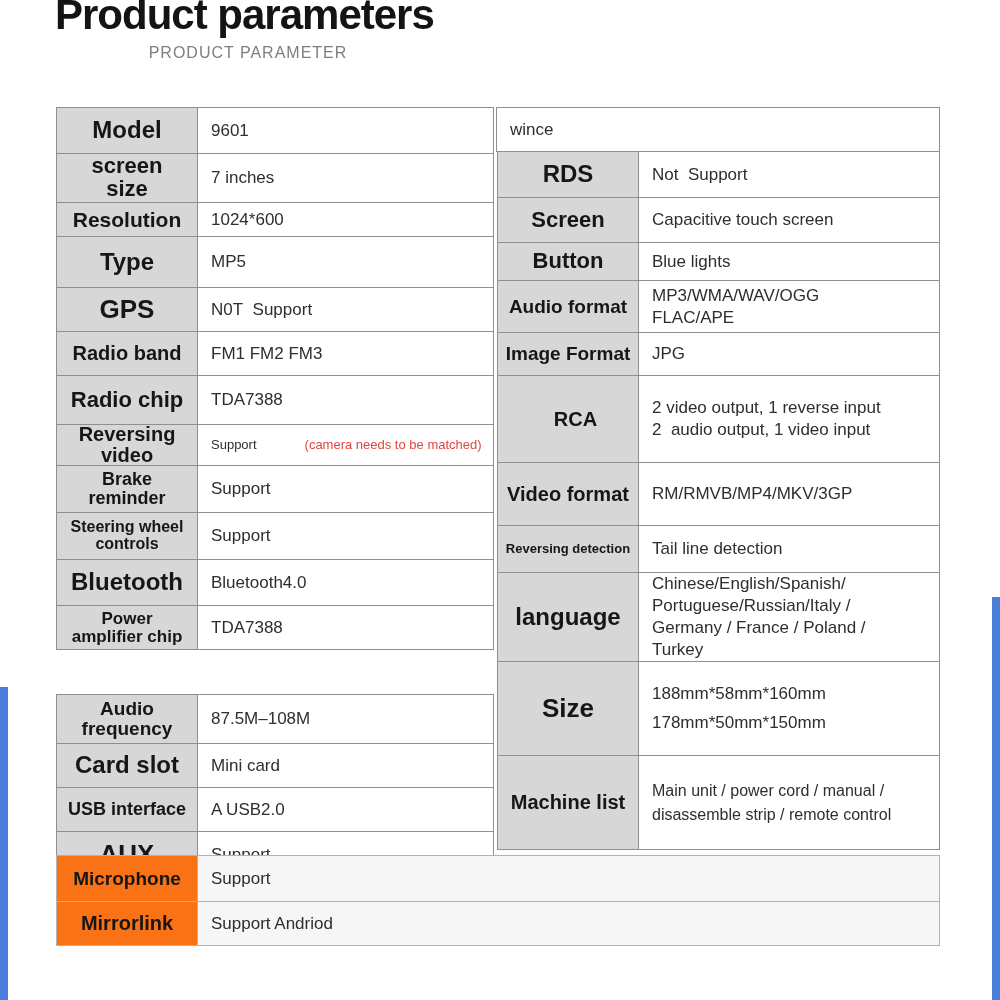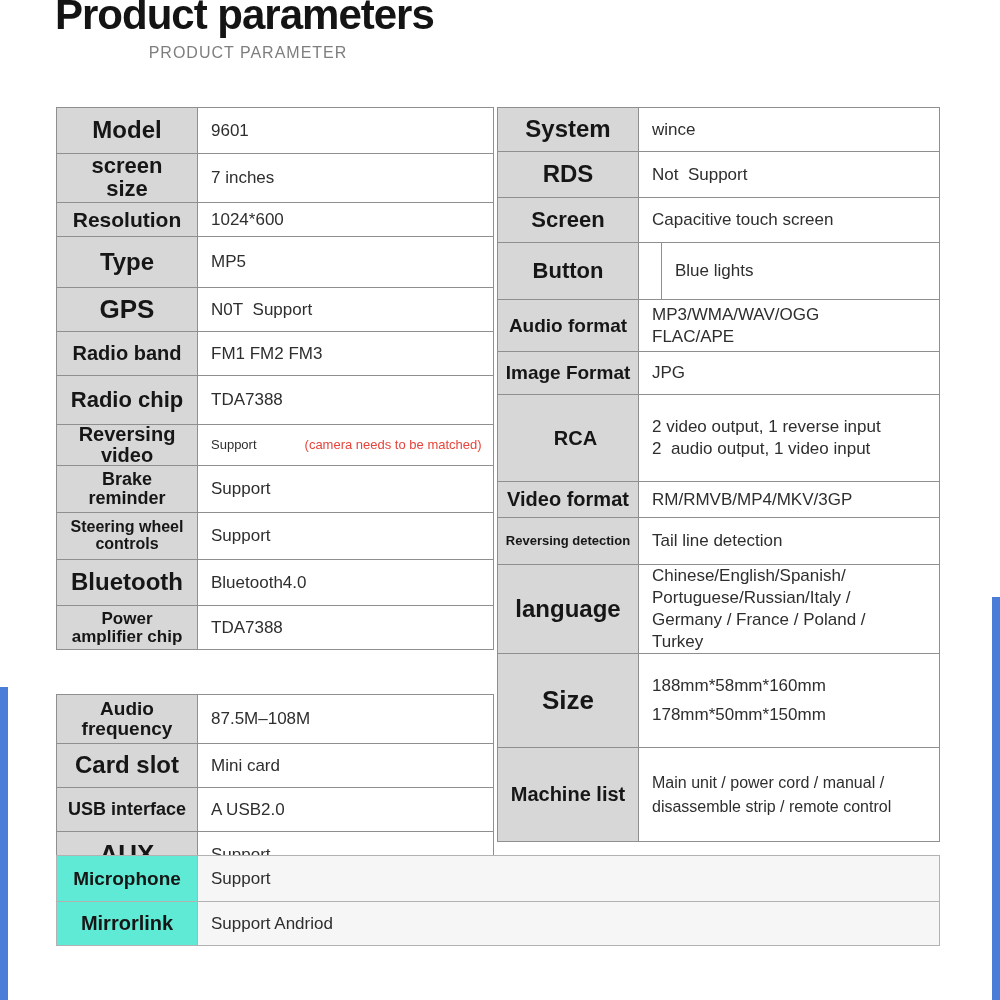--- a/index.html
+++ b/index.html
@@ -16,21 +16,21 @@
   #right-table{position:absolute;left:441px;top:0;width:443px;}
   #bottom-rows{position:absolute;left:0;top:748px;width:884px;}
 
   .row{display:flex;margin-top:-1px;}
   .cell{border:1px solid #8f8f8f;box-sizing:border-box;display:flex;align-items:center;}
   .cell.label{flex:0 0 142px;background:#d7d7d7;justify-content:center;text-align:center;
               font-weight:700;color:#161616;line-height:1.04;white-space:pre-line;padding:0 2px;}
   .cell.value{flex:1;margin-left:-1px;padding-left:13px;padding-right:4px;background:#ffffff;
               color:#2e2e2e;font-size:17px;line-height:1.25;white-space:pre-line;}
   .full-rows .cell{border-color:#b2b2b2;}
-  .full-rows .cell.label{background:#5eead4;}
+  .full-rows .cell.label{background:#f97316;}
   .full-rows .cell.value{background:#f6f6f6;}
 
   .note{font-size:13px;}
 
   .edge-bar{position:absolute;width:8px;}
   .edge-bar.left{left:0;top:687px;height:313px;}
   .edge-bar.right{left:992px;top:597px;height:403px;}
 </style>
 </head>
 <body>
@@ -107,50 +107,49 @@
           <div class="cell label" style="font-size: 18px;">USB interface</div>
           <div class="cell value">A USB2.0</div>
         </div>
         <div class="row" style="height: 48px;">
           <div class="cell label" style="font-size: 26px;">AUX</div>
           <div class="cell value">Support</div>
         </div>
       </div>
     <div id="right-table">
         <div class="row" style="height: 45px;">
-          <div class="cell label" style="font-size: 24px;">System</div>
           <div class="cell value">wince</div>
         </div>
         <div class="row" style="height: 47px;">
           <div class="cell label" style="font-size: 24px;">RDS</div>
           <div class="cell value">Not&nbsp; Support</div>
         </div>
         <div class="row" style="height: 46px;">
           <div class="cell label" style="font-size: 22px;">Screen</div>
           <div class="cell value">Capacitive touch screen</div>
         </div>
-        <div class="row" style="height: 58px; gap: 23px;">
+        <div class="row" style="height: 39px;">
           <div class="cell label" style="font-size: 22px;">Button</div>
           <div class="cell value">Blue lights</div>
         </div>
         <div class="row" style="height: 53px;">
           <div class="cell label" style="font-size: 19px;">Audio format</div>
           <div class="cell value">MP3/WMA/WAV/OGG
 FLAC/APE</div>
         </div>
         <div class="row" style="height: 44px;">
           <div class="cell label" style="font-size: 19px;">Image Format</div>
           <div class="cell value">JPG</div>
         </div>
         <div class="row" style="height: 88px;">
           <div class="cell label" style="font-size: 20px; padding-left: 17px;">RCA</div>
           <div class="cell value" style="line-height: 1.3;">2 video output, 1 reverse input
 2&nbsp; audio output, 1 video input</div>
         </div>
-        <div class="row" style="height: 37px;">
+        <div class="row" style="height: 64px;">
           <div class="cell label" style="font-size: 20px;">Video format</div>
           <div class="cell value">RM/RMVB/MP4/MKV/3GP</div>
         </div>
         <div class="row" style="height: 48px;">
           <div class="cell label" style="font-size: 13px;">Reversing detection</div>
           <div class="cell value">Tail line detection</div>
         </div>
         <div class="row" style="height: 90px;">
           <div class="cell label" style="font-size: 24px;">language</div>
           <div class="cell value" style="line-height: 1.3;">Chinese/English/Spanish/

